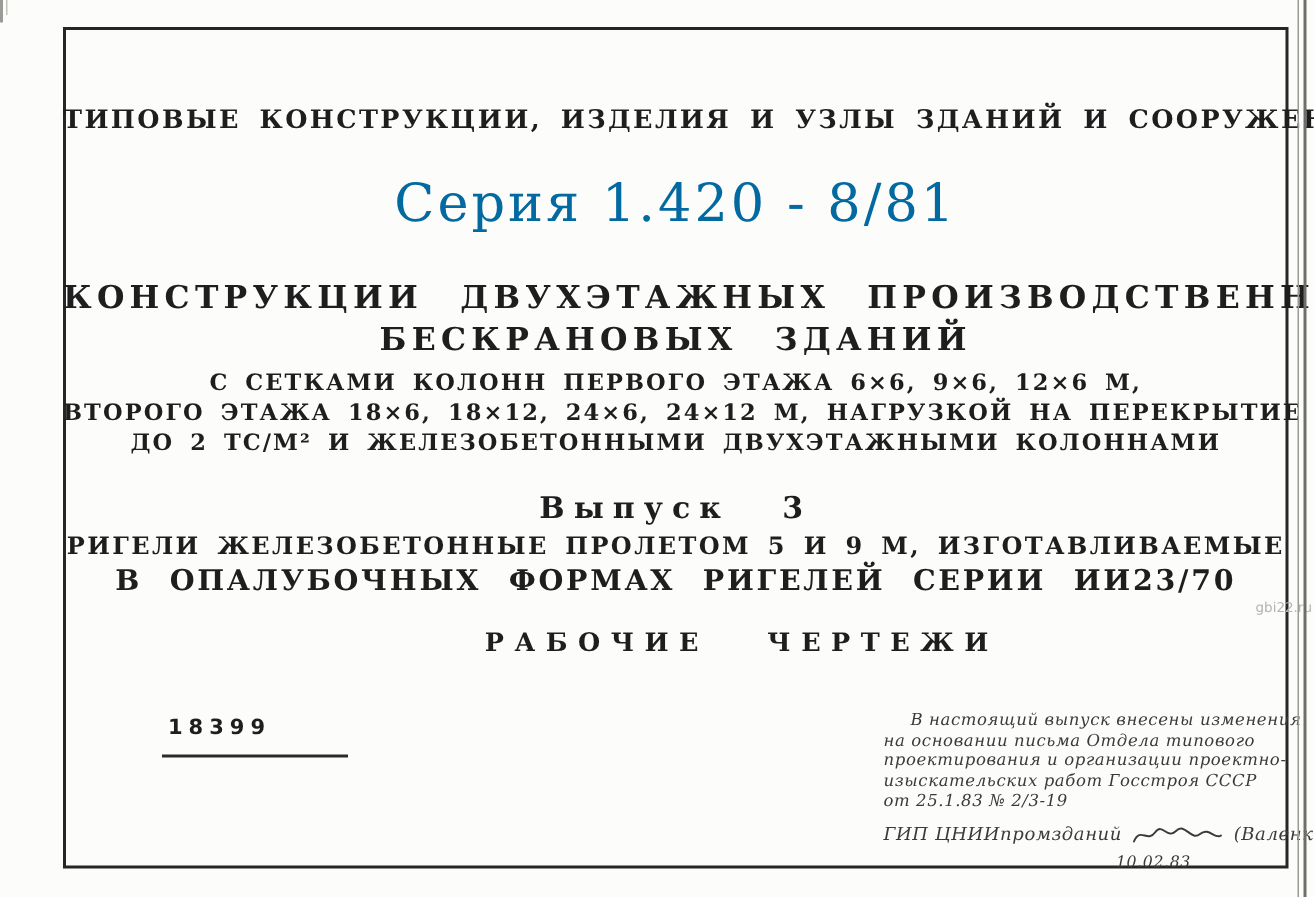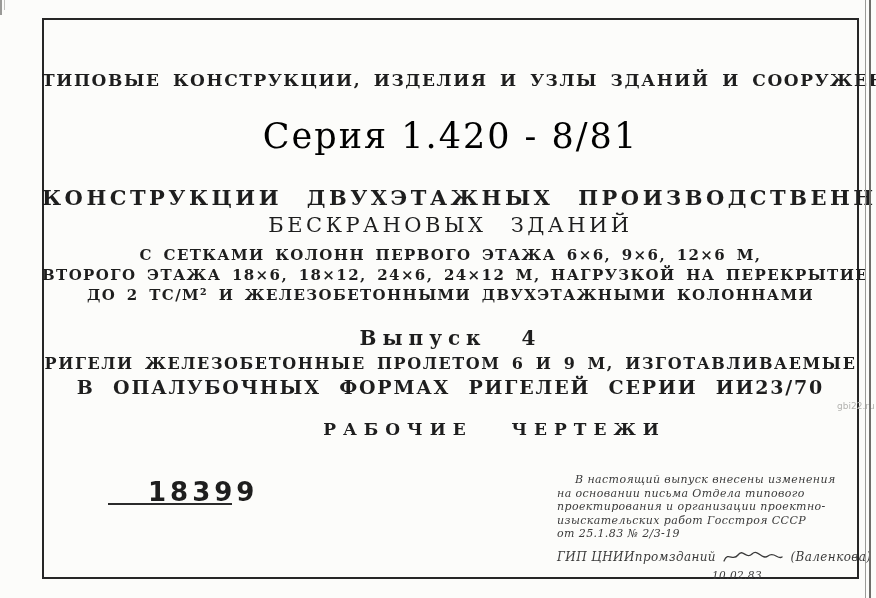--- a/index.html
+++ b/index.html
@@ -11,40 +11,39 @@
     overflow:hidden;
   }
   .page{position:relative;width:876px;height:598px;background:#fcfcfa;}
   .frame{
     position:absolute;left:42px;top:18px;width:817px;height:561px;
     border:2px solid #262626;box-sizing:border-box;background:transparent;
   }
   .t{position:absolute;white-space:nowrap;}
   .centered{left:42px;width:817px;text-align:center;}
   .header-line{top:70px;font-size:17px;font-weight:bold;letter-spacing:1.6px;word-spacing:5px;}
-  .series-line{top:116px;font-size:35px;font-weight:normal;letter-spacing:2px;color:#000000;}
+  .series-line{top:116px;font-size:35px;font-weight:normal;letter-spacing:2px;color:#0369a1;}
   .title1{top:185px;font-size:21px;font-weight:bold;letter-spacing:3.5px;word-spacing:14px;}
-  .title2{top:213px;font-size:21px;font-weight:normal;letter-spacing:3.5px;word-spacing:14px;}
+  .title2{top:213px;font-size:21px;font-weight:bold;letter-spacing:3.5px;word-spacing:14px;}
   .sub{font-size:15px;font-weight:bold;letter-spacing:1.4px;word-spacing:4px;}
   .sub1{top:246px;}
   .sub2{top:266px;}
   .sub3{top:286px;}
   .issue-label{top:326px;font-size:20px;font-weight:bold;letter-spacing:6px;word-spacing:22px;}
   .issue1{top:354px;font-size:16px;font-weight:bold;letter-spacing:1.6px;word-spacing:4px;}
   .issue2{top:376px;font-size:19px;font-weight:bold;letter-spacing:1.8px;word-spacing:10px;}
   .doc-type{top:419px;font-size:17px;font-weight:bold;letter-spacing:7px;word-spacing:26px;margin-left:44px;}
   .inv-number{
-    left:112px;top:477px;font-size:26px;font-weight:bold;letter-spacing:4px;
+    left:112px;top:477px;font-size:14px;font-weight:bold;letter-spacing:4px;
     font-family:"DejaVu Sans", sans-serif;
-    margin-left:36px;
   }
   .inv-underline{position:absolute;left:108px;top:503px;width:124px;height:2px;background:#2b2b2b;}
   .hand{
     font-family:"DejaVu Serif", serif;font-style:italic;
-    color:#3a3a3a;font-size:11px;letter-spacing:0.4px;
+    color:#3a3a3a;font-size:11px;letter-spacing:0.4px;margin-left:32px;
   }
   .note-block{position:absolute;left:557px;top:473px;line-height:13.6px;}
   .note-line{white-space:nowrap;}
   .note-line:first-child{padding-left:18px;}
   .gip-line{position:absolute;left:557px;top:549px;font-size:12px;white-space:nowrap;}
   .sig{display:inline-block;vertical-align:middle;margin:0 2px;}
   .date-line{position:absolute;left:712px;top:569px;font-size:10.5px;}
   .watermark{
     position:absolute;left:837px;top:401px;font-size:9px;color:#b3b3b0;
     font-family:"DejaVu Sans", sans-serif;font-style:normal;letter-spacing:0;
@@ -68,23 +67,23 @@
 
   <div class="t centered series-line">Серия 1.420 - 8/81</div>
 
   <div class="t centered title1">КОНСТРУКЦИИ ДВУХЭТАЖНЫХ ПРОИЗВОДСТВЕННЫХ</div>
   <div class="t centered title2">БЕСКРАНОВЫХ ЗДАНИЙ</div>
 
   <div class="t centered sub sub1">С СЕТКАМИ КОЛОНН ПЕРВОГО ЭТАЖА 6×6, 9×6, 12×6 М,</div>
   <div class="t centered sub sub2">ВТОРОГО ЭТАЖА 18×6, 18×12, 24×6, 24×12 М, НАГРУЗКОЙ НА ПЕРЕКРЫТИЕ</div>
   <div class="t centered sub sub3">ДО 2 ТС/М² И ЖЕЛЕЗОБЕТОННЫМИ ДВУХЭТАЖНЫМИ КОЛОННАМИ</div>
 
-  <div class="t centered issue-label">Выпуск 4</div>
+  <div class="t centered issue-label">Выпуск 3</div>
 
-  <div class="t centered issue1">РИГЕЛИ ЖЕЛЕЗОБЕТОННЫЕ ПРОЛЕТОМ 6 И 9 М, ИЗГОТАВЛИВАЕМЫЕ</div>
+  <div class="t centered issue1">РИГЕЛИ ЖЕЛЕЗОБЕТОННЫЕ ПРОЛЕТОМ 5 И 9 М, ИЗГОТАВЛИВАЕМЫЕ</div>
   <div class="t centered issue2">В ОПАЛУБОЧНЫХ ФОРМАХ РИГЕЛЕЙ СЕРИИ ИИ23/70</div>
 
   <div class="t centered doc-type">РАБОЧИЕ ЧЕРТЕЖИ</div>
 
   <div class="t inv-number">18399</div>
   <div class="inv-underline"></div>
 
   <div class="note-block hand">
     <div class="note-line">В настоящий выпуск внесены изменения</div>
     <div class="note-line">на основании письма Отдела типового</div>

